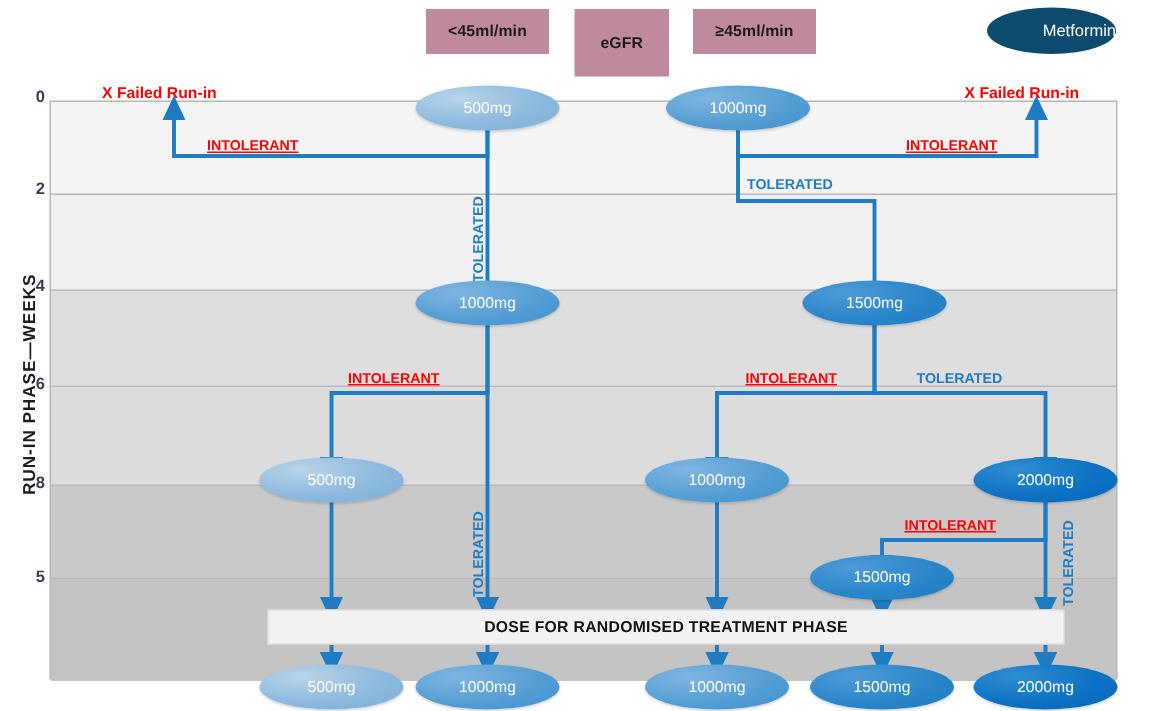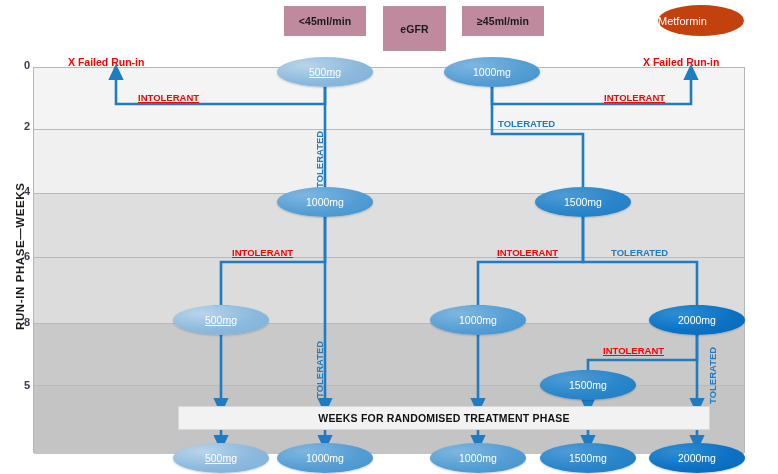--- a/index.html
+++ b/index.html
@@ -5,42 +5,42 @@
   html,body{margin:0;padding:0;background:#ffffff;}
   body{width:778px;height:474px;position:relative;overflow:hidden;
        font-family:"Liberation Sans", sans-serif;}
 
   .layer{position:absolute;left:0;top:0;width:778px;height:474px;}
 
   
   .legend-box{position:absolute;background:#c08a9e;color:#1a1a1a;
       font-size:10.5px;font-weight:bold;display:flex;align-items:center;
       justify-content:center;letter-spacing:.1px;}
-  .legend-pill{position:absolute;background:#c2410c;color:#ffffff;
-      border-radius:50%;display:flex;align-items:center;justify-content:flex-start;
+  .legend-pill{position:absolute;background:#0c4a6e;color:#ffffff;
+      border-radius:50%;display:flex;align-items:center;justify-content:flex-end;
       font-size:11px;}
 
   
   .plot{position:absolute;left:33px;top:67px;width:712px;height:386px;
         border:1px solid #b7b7b7;box-sizing:border-box;background:#f2f2f2;}
   .band{position:absolute;left:0;width:100%;}
   .gridline{position:absolute;left:0;width:100%;height:1px;background:#b9b9b9;}
 
   
   .ytick{position:absolute;font-size:11px;color:#3a3a50;font-weight:bold;
          text-align:right;width:26px;}
   .yaxis-title{position:absolute;font-size:11.5px;font-weight:bold;color:#1d1d1d;
       letter-spacing:.6px;white-space:nowrap;transform-origin:0 0;
       transform:rotate(-90deg);}
 
   
   .node{position:absolute;border-radius:50%;display:flex;align-items:center;
         justify-content:center;color:#ffffff;font-size:10.5px;
         box-shadow:0 1px 2px rgba(0,0,0,.18);}
-  .c-500 {background:radial-gradient(ellipse at 30% 28%, #b9d4ea 0%, #8cb9dd 55%, #7db0d8 100%);text-decoration:underline;}
+  .c-500 {background:radial-gradient(ellipse at 30% 28%, #b9d4ea 0%, #8cb9dd 55%, #7db0d8 100%);}
   .c-1000{background:radial-gradient(ellipse at 30% 28%, #7fb6e0 0%, #559ed4 55%, #3f92cf 100%);}
   .c-1500{background:radial-gradient(ellipse at 30% 28%, #4e9bd6 0%, #2a86ca 55%, #1f7cc3 100%);}
   .c-2000{background:radial-gradient(ellipse at 30% 28%, #2f8ed2 0%, #0d72c4 55%, #0467ba 100%);}
 
   
   .lbl{position:absolute;font-size:9.5px;font-weight:bold;white-space:nowrap;}
   .lbl-intol{color:#ff0000;text-decoration:underline;}
   .lbl-tol{color:#1f7cc3;}
   .lbl-vert{transform-origin:0 0;transform:rotate(-90deg);}
 
@@ -176,21 +176,21 @@
 
 <div class="node c-2000" style="left:649px;top:305px;width:96px;height:30px;">
   <span>2000mg</span>
   </div>
 
 <div class="node c-1500" style="left:540px;top:370px;width:96px;height:30px;">
   <span>1500mg</span>
   </div>
 
 <div class="dosebar" style="left:178px;top:406px;width:530px;height:22px;">
-  <span>WEEKS FOR RANDOMISED TREATMENT PHASE</span>
+  <span>DOSE FOR RANDOMISED TREATMENT PHASE</span>
 </div>
 
 <div class="node c-500" style="left:173px;top:443px;width:96px;height:30px;">
   <span>500mg</span>
   </div>
 
 <div class="node c-1000" style="left:277px;top:443px;width:96px;height:30px;">
   <span>1000mg</span>
   </div>
 

